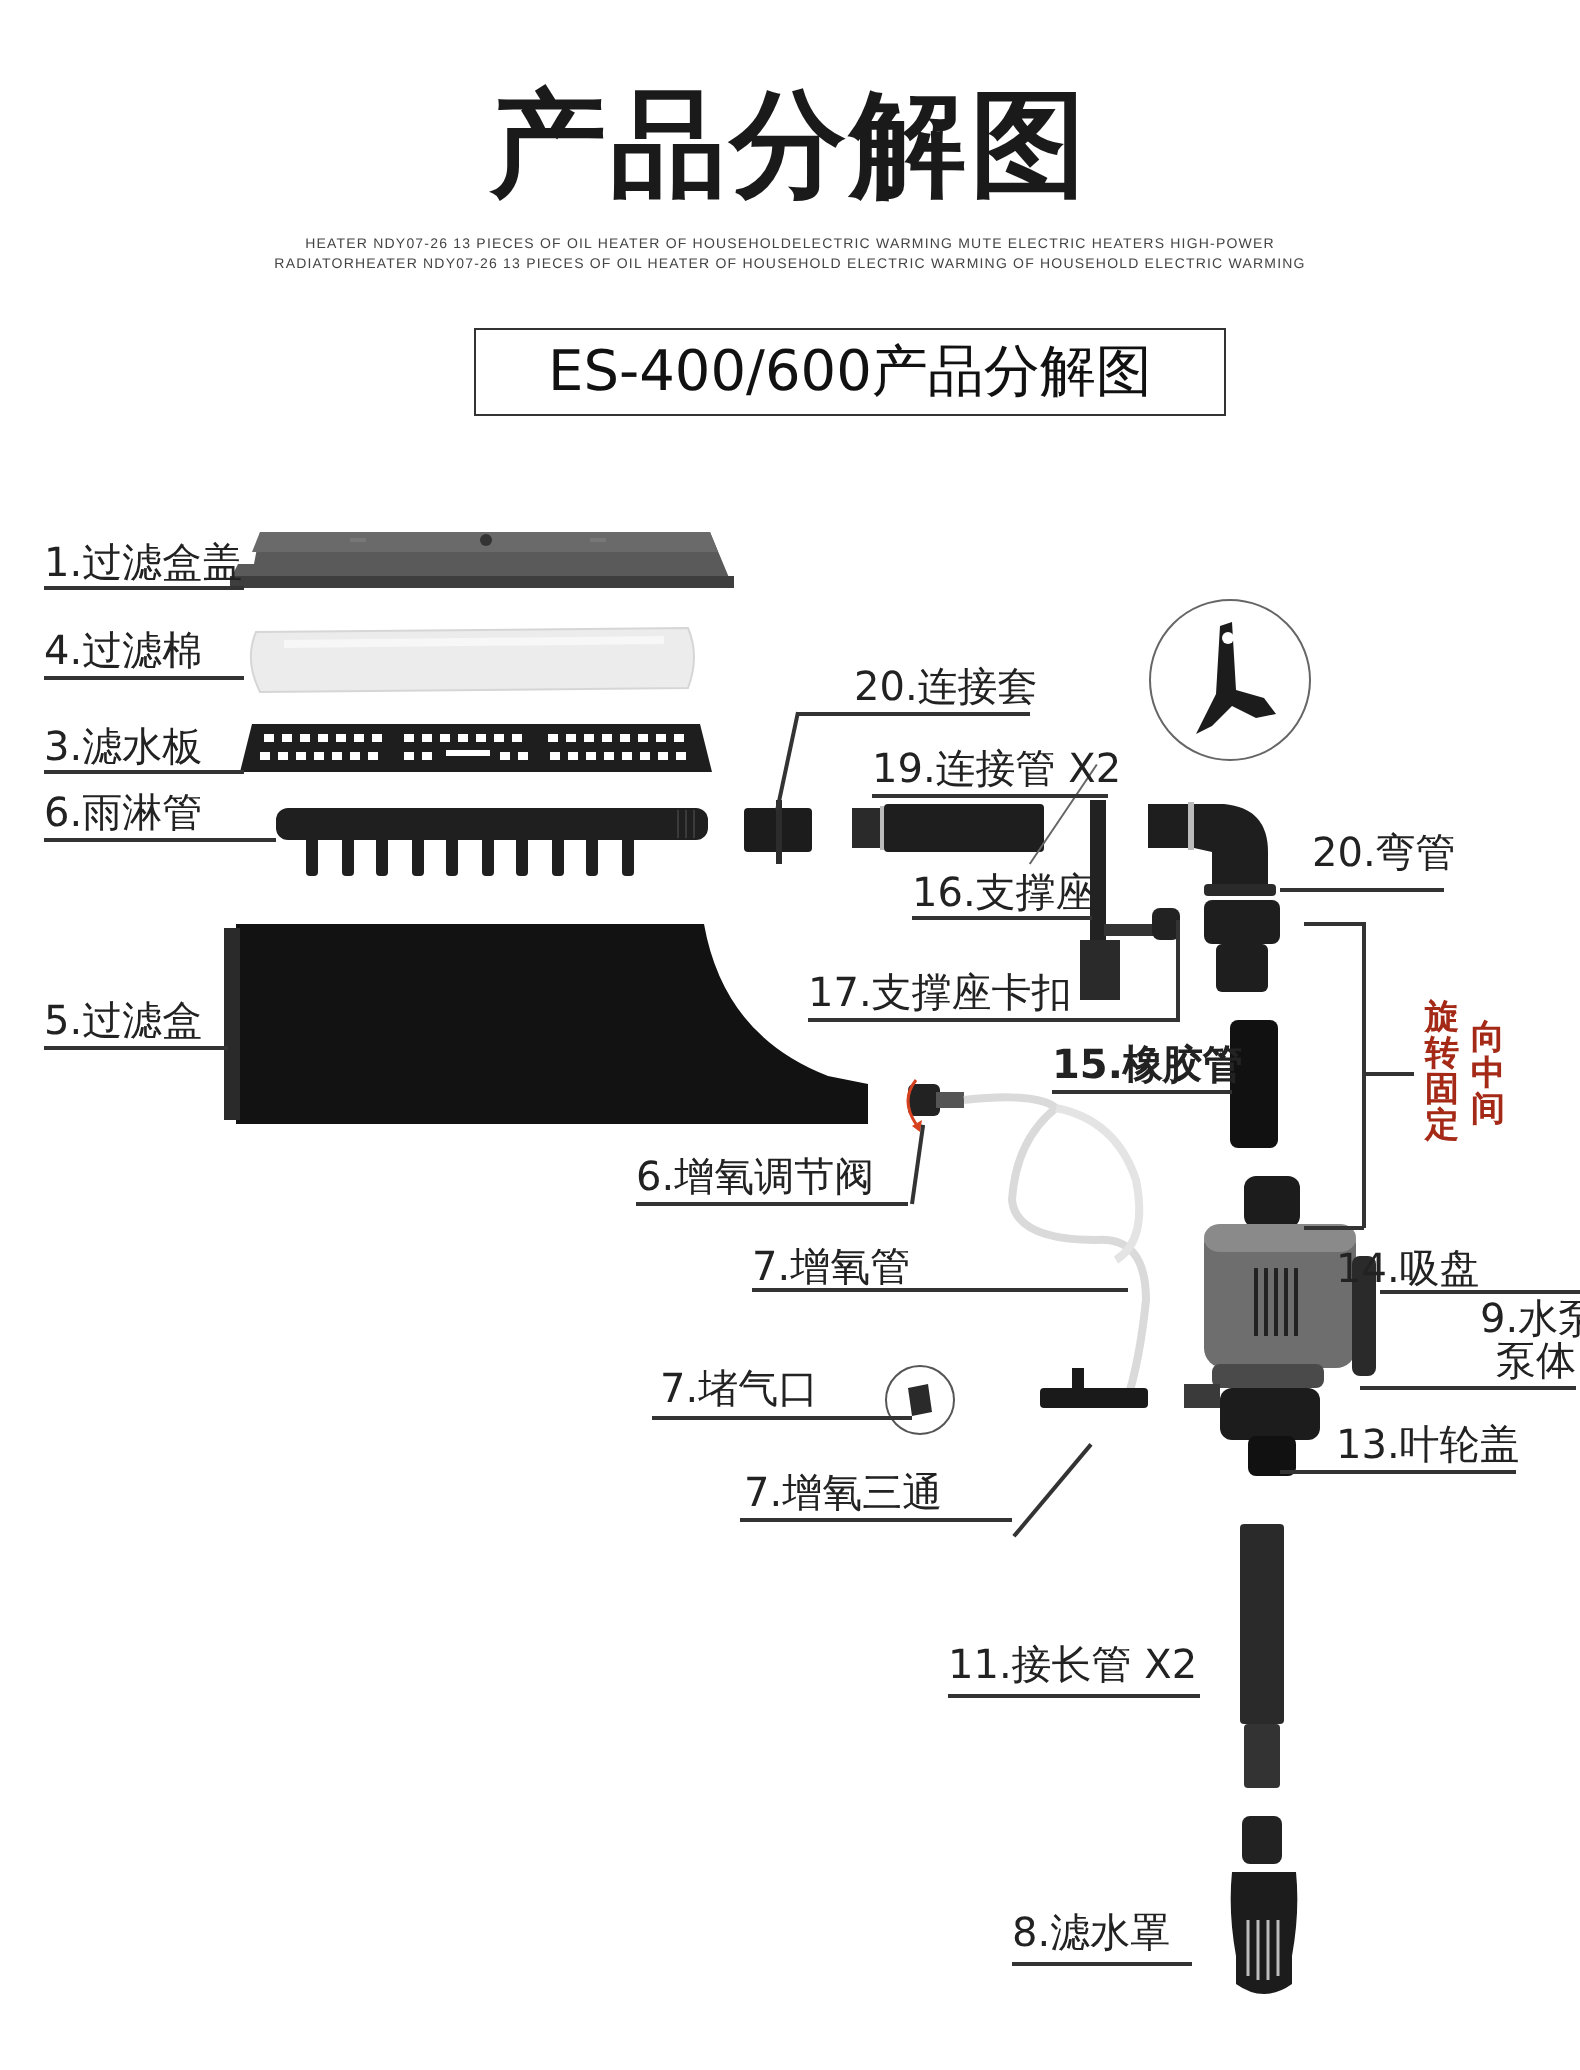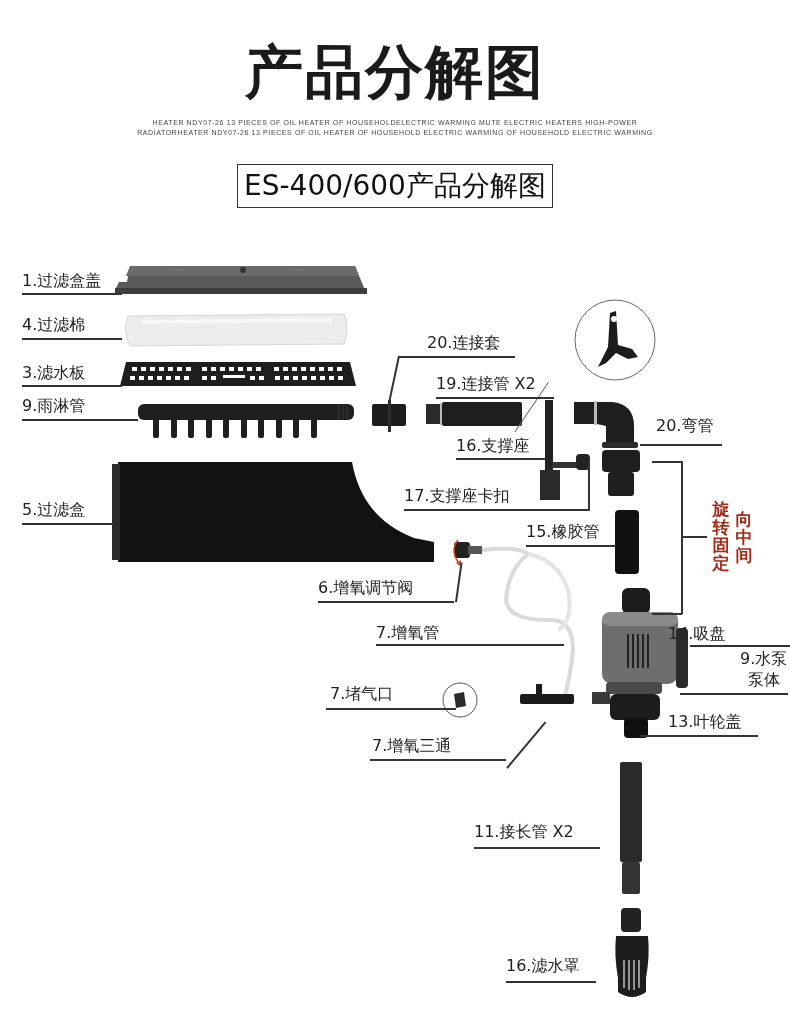--- a/index.html
+++ b/index.html
@@ -9,29 +9,29 @@
   .main-title {
     position: absolute; left: 0; top: 34px; width: 790px; text-align: center;
     font-size: 58px; font-weight: bold; color: #1a1a1a; letter-spacing: 2px;
   }
   .subtitle-en {
     position: absolute; left: 130px; top: 118px; width: 530px; text-align: center;
     font-family: "Liberation Sans", sans-serif; font-size: 7px; letter-spacing: 0.6px;
     color: #444; line-height: 10px; text-transform: uppercase;
   }
   .model-box {
-    position: absolute; left: 237px; top: 164px; width: 316px; height: 44px;
+    position: absolute; left: 237px; top: 164px; width: 376px; height: 44px;
     border: 1.5px solid #333; display: flex; align-items: center; justify-content: center;
     font-size: 28px; color: #111;
   }
 
   .lbl {
-    position: absolute; font-size: 16px; color: #222; white-space: nowrap; line-height: 20px;
-  }
-  .lbl.bold { font-weight: normal; }
+    position: absolute; font-size: 20px; color: #222; white-space: nowrap; line-height: 20px;
+  }
+  .lbl.bold { font-weight: bold; }
   .uline { position: absolute; height: 1.5px; background: #333; }
   .vline { position: absolute; width: 1.5px; background: #333; }
 
   .part { position: absolute; }
 
   .red-note {
     position: absolute; color: #a42a17; font-size: 17px; font-weight: bold;
     line-height: 18px; width: 18px; text-align: center;
   }
 </style>
@@ -228,21 +228,21 @@
 
 <div class="lbl" style="left:22px;top:271px">1.过滤盒盖</div>
 <div class="uline" style="left:22px;top:293px;width:100px"></div>
 
 <div class="lbl" style="left:22px;top:315px">4.过滤棉</div>
 <div class="uline" style="left:22px;top:338px;width:100px"></div>
 
 <div class="lbl" style="left:22px;top:363px">3.滤水板</div>
 <div class="uline" style="left:22px;top:385px;width:100px"></div>
 
-<div class="lbl" style="left:22px;top:396px">9.雨淋管</div>
+<div class="lbl" style="left:22px;top:396px">6.雨淋管</div>
 <div class="uline" style="left:22px;top:419px;width:116px"></div>
 
 <div class="lbl" style="left:22px;top:500px">5.过滤盒</div>
 <div class="uline" style="left:22px;top:523px;width:92px"></div>
 
 <div class="lbl" style="left:427px;top:333px">20.连接套</div>
 <div class="uline" style="left:398px;top:356px;width:117px"></div>
 <div class="vline" style="left:398px;top:356px;height:50px;transform:rotate(12deg);transform-origin:top"></div>
 
 <div class="lbl" style="left:436px;top:374px">19.连接管 X2</div>
@@ -268,21 +268,21 @@
 <div class="lbl" style="left:330px;top:684px">7.堵气口</div>
 <div class="uline" style="left:326px;top:708px;width:130px"></div>
 
 <div class="lbl" style="left:372px;top:736px">7.增氧三通</div>
 <div class="uline" style="left:370px;top:759px;width:136px"></div>
 <div class="vline" style="left:506px;top:708px;height:60px;transform:rotate(40deg);transform-origin:bottom"></div>
 
 <div class="lbl" style="left:474px;top:822px">11.接长管 X2</div>
 <div class="uline" style="left:474px;top:847px;width:126px"></div>
 
-<div class="lbl" style="left:506px;top:956px">16.滤水罩</div>
+<div class="lbl" style="left:506px;top:956px">8.滤水罩</div>
 <div class="uline" style="left:506px;top:981px;width:90px"></div>
 
 <div class="lbl" style="left:656px;top:416px">20.弯管</div>
 <div class="uline" style="left:640px;top:444px;width:82px"></div>
 
 <div class="lbl" style="left:668px;top:624px">14.吸盘</div>
 <div class="uline" style="left:690px;top:645px;width:100px"></div>
 
 <div class="lbl" style="left:740px;top:649px">9.水泵</div>
 <div class="lbl" style="left:748px;top:670px">泵体</div>

